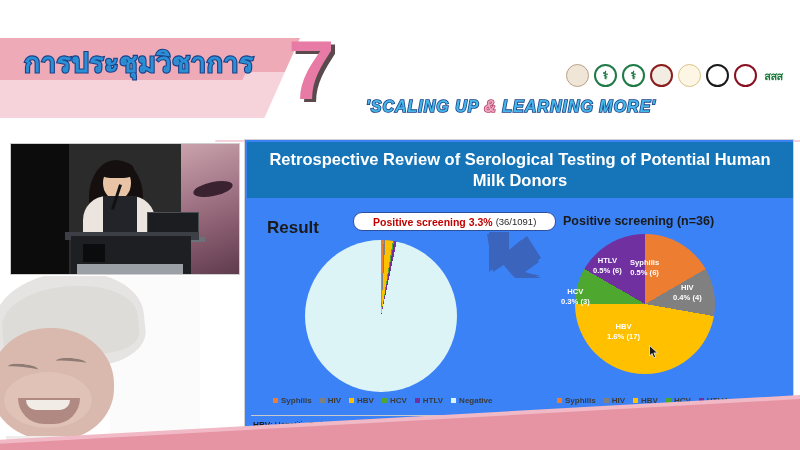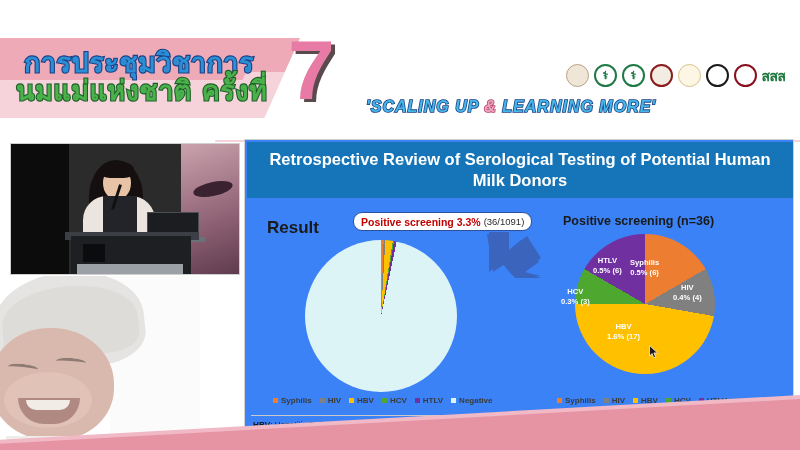--- a/index.html
+++ b/index.html
@@ -80,21 +80,21 @@
   .logos { position: absolute; left: 566px; top: 26px; display: flex; gap: 5px; align-items: center; }
   .logo { width: 23px; height: 23px; border-radius: 50%; position: relative;
           display: flex; align-items: center; justify-content: center;
           font-size: 7px; color: #fff; font-weight: bold; overflow: hidden; }
   .logo.l1 { background: #efe6d8; border: 1px solid #b9a184; color: #7a6248; }
   .logo.l2, .logo.l3 { background: #fff; border: 2px solid #1f7a45; color: #1f7a45; font-size: 11px; }
   .logo.l4 { background: #f2ece2; border: 2px solid #8a1c1c; color: #d4630f; }
   .logo.l5 { background: #fdf6e4; border: 1px solid #d8c38a; color: #c2a04a; }
   .logo.l6 { background: #fff; border: 2px solid #1a1a1a; color: #1a1a1a; }
   .logo.l7 { background: #fff; border: 2px solid #8a1020; color: #8a1020; }
-  .logo.l8 { border-radius: 3px; background: #fff; color: #1c7a3c; font-size: 14px;
+  .logo.l8 { border-radius: 3px; background: #fff; color: #1c7a3c; font-size: 11px;
              border: none; letter-spacing: -.5px; font-family: "DejaVu Sans", sans-serif; }
 
   
   .speaker {
     position: absolute; left: 10px; top: 105px; width: 230px; height: 132px;
     background: #171717; overflow: hidden; border: 1px solid #cfcfcf;
   }
   .sp-wall-l { position: absolute; left: 0; top: 0; width: 58px; height: 132px; background: #0c0c0c; }
   .sp-wall-m { position: absolute; left: 58px; top: 0; width: 112px; height: 132px; background: #2b2b2b; }
   .sp-wall-r { position: absolute; left: 170px; top: 0; width: 60px; height: 132px;
@@ -154,21 +154,21 @@
     display: flex; align-items: center; justify-content: center; text-align: center;
     line-height: 1.3; padding: 0 14px;
   }
   .result-label {
     position: absolute; left: 22px; top: 78px; font-size: 17px; font-weight: bold;
     color: #1a1a1a; text-underline-offset: 3px;
   }
   .callout {
     position: absolute; left: 108px; top: 72px; height: 19px;
     border: 1.6px solid #2d4fa0; border-radius: 9px; background: #ffffff;
-    display: flex; align-items: center; padding: 0 7px; white-space: nowrap;
+    display: flex; align-items: center; padding: 0 19px; white-space: nowrap;
   }
   .callout .red { color: #c00000; font-weight: bold; font-size: 10.5px; }
   .callout .blk { color: #2a2a2a; font-size: 9.5px; margin-left: 3px; }
 
   
   .arrow { position: absolute; left: 240px; top: 88px; width: 58px; height: 52px; }
 
   
   .pie-left {
     position: absolute; left: 60px; top: 100px; width: 152px; height: 152px; border-radius: 50%;
@@ -233,21 +233,20 @@
 
 <div id="stage">
 
   <div class="band-top-dark"></div>
   <div class="band-top-light"></div>
   <div class="band-top-diag2"></div>
   <div class="band-top-diag"></div>
   <div class="band-top-white-under"></div>
 
   <div class="hdr-thai1">การประชุมวิชาการ</div>
-  <div class="hdr-thai2">นมแม่แห่งชาติ ครั้งที่</div>
   <div class="hdr-seven">7</div>
   <div class="hdr-tagline"><span>'SCALING UP </span><span class="amp">&amp;</span><span> LEARNING MORE'</span></div>
 
   <div class="logos">
     <div class="logo l1"></div>
     <div class="logo l2">⚕</div>
     <div class="logo l3">⚕</div>
     <div class="logo l4"></div>
     <div class="logo l5"></div>
     <div class="logo l6"></div>

